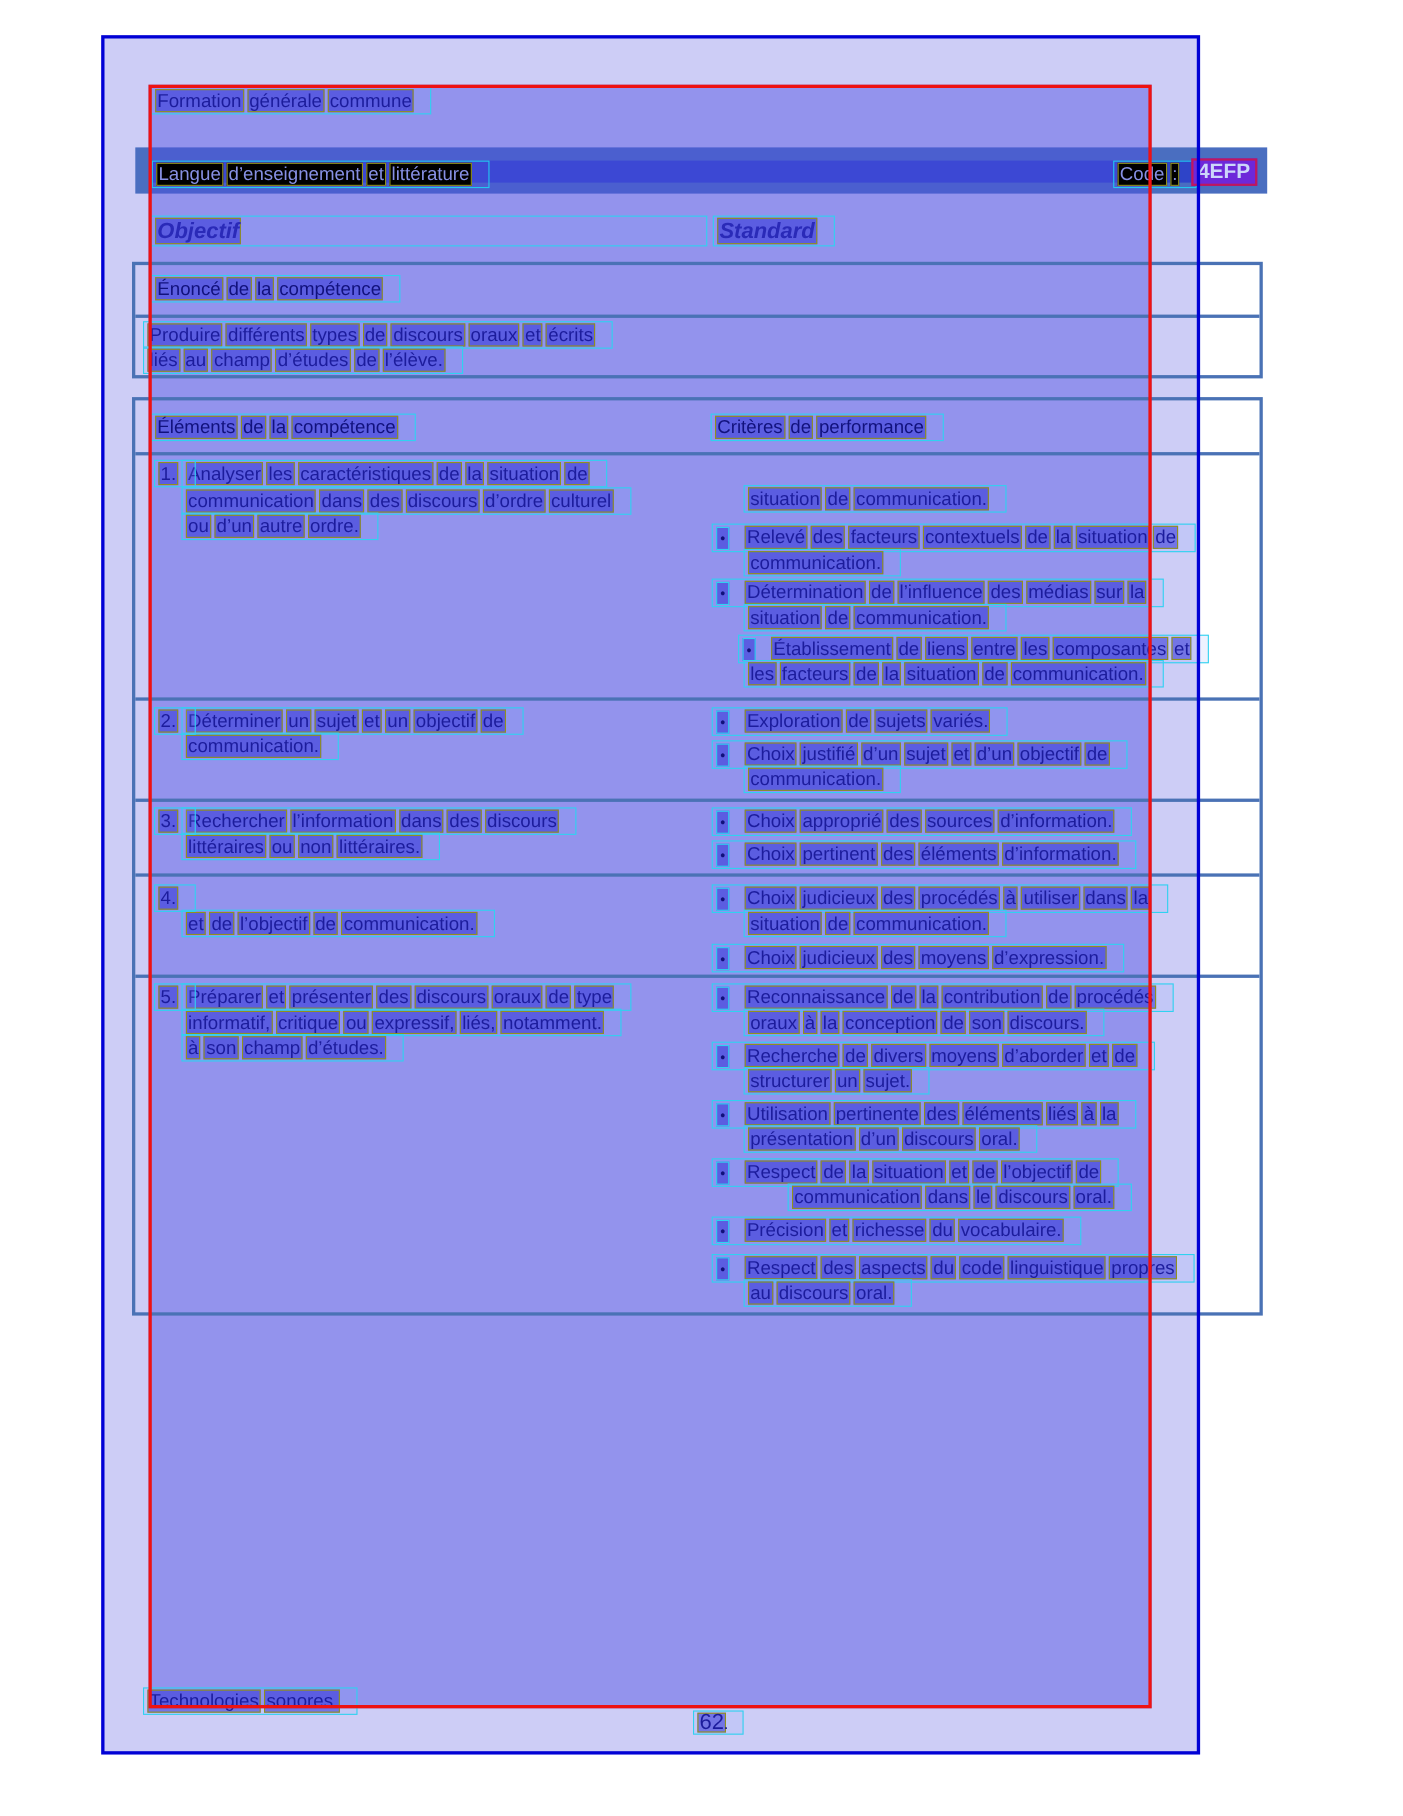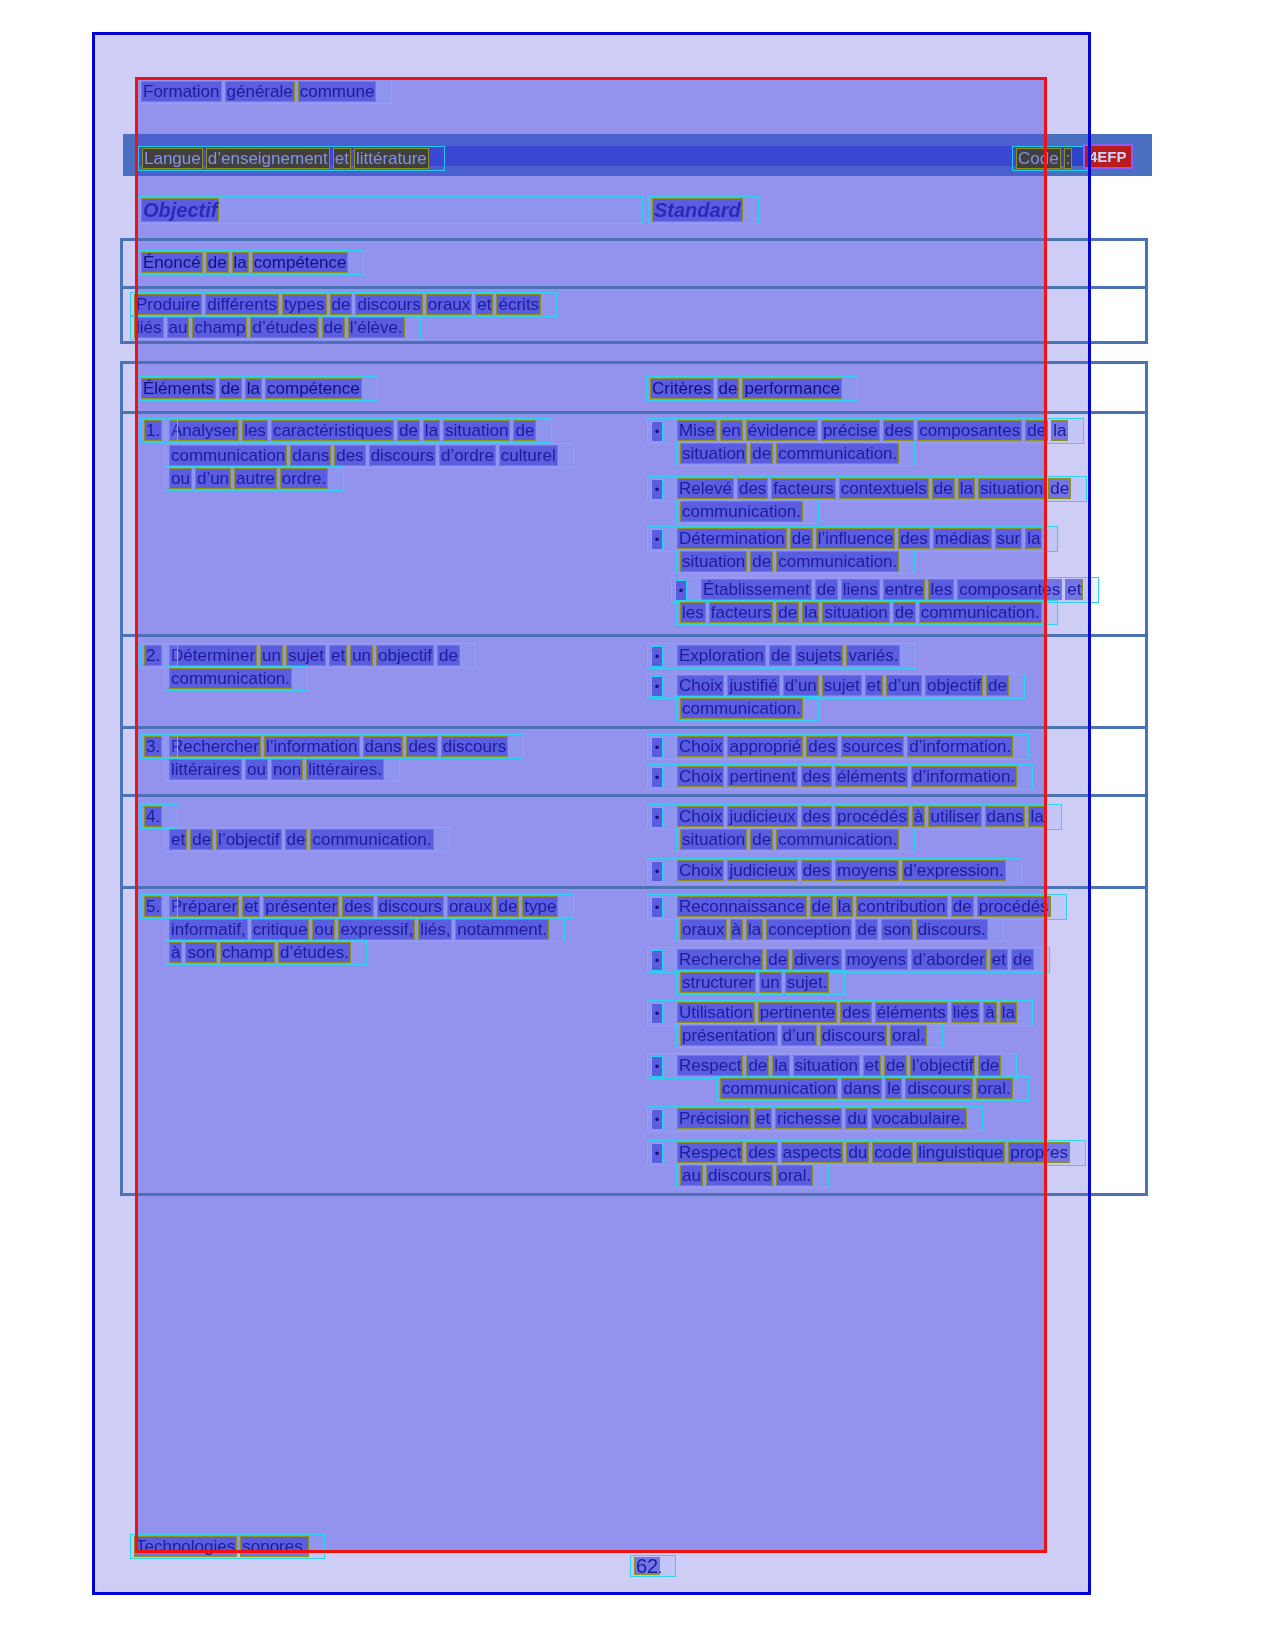--- a/index.html
+++ b/index.html
@@ -40,23 +40,23 @@
   .word:last-child{margin-right:12px;}
   .bu{display:inline-block;width:10px;text-align:center;
       background:rgba(42,42,212,0.52);border:1px solid #2fd2f0;
       color:#10107a;margin-right:14px;font-size:13px;vertical-align:middle;}
   .hdr{font-weight:normal;color:#11117c;}
   .hd{font-weight:bold;font-style:italic;font-size:20px;line-height:22px;color:#2a2ab8;}
   .num{z-index:21;}
 
   
   .bar-ln{border-color:#22c8f0;background:transparent;z-index:20;}
-  .bar-ln .word{background:#404040;border-color:#8f8f1f;color:#8790e4;}
-  .efp{position:absolute;z-index:22;background:#b91c1c;border:2px solid #8b5cf6;
-       color:#ccd6fa;font-size:15px;line-height:19px;padding:1px 4px;font-weight:bold;}
+  .bar-ln .word{background:#000000;border-color:#8f8f1f;color:#8790e4;}
+  .efp{position:absolute;z-index:22;background:#6d28d9;border:2px solid #be185d;
+       color:#ccd6fa;font-size:19px;line-height:19px;padding:1px 4px;font-weight:bold;}
 
   .plain-dot{position:absolute;z-index:20;font-size:15px;color:#11117c;}
 </style>
 </head>
 <body>
 
 <div class="stage">
 
   <div class="page"></div>
 
@@ -89,21 +89,20 @@
   <div class="ln wl" style="left:130px;top:292px"><span class="word">Produire</span><span class="word">différents</span><span class="word">types</span><span class="word">de</span><span class="word">discours</span><span class="word">oraux</span><span class="word">et</span><span class="word">écrits</span></div>
   <div class="ln wl" style="left:130px;top:315px"><span class="word">liés</span><span class="word">au</span><span class="word">champ</span><span class="word">d’études</span><span class="word">de</span><span class="word">l’élève.</span></div>
 
   <div class="ln wl hdr" style="left:137px;top:376px"><span class="word">Éléments</span><span class="word">de</span><span class="word">la</span><span class="word">compétence</span></div>
   <div class="ln wl hdr" style="left:646px;top:376px"><span class="word">Critères</span><span class="word">de</span><span class="word">performance</span></div>
 
   <div class="ln wl num" style="left:140px;top:418px"><span class="word">1.</span></div>
   <div class="ln wl" style="left:165px;top:418px"><span class="word">Analyser</span><span class="word">les</span><span class="word">caractéristiques</span><span class="word">de</span><span class="word">la</span><span class="word">situation</span><span class="word">de</span></div>
   <div class="ln wl" style="left:165px;top:443px"><span class="word">communication</span><span class="word">dans</span><span class="word">des</span><span class="word">discours</span><span class="word">d’ordre</span><span class="word">culturel</span></div>
   <div class="ln wl" style="left:165px;top:466px"><span class="word">ou</span><span class="word">d’un</span><span class="word">autre</span><span class="word">ordre.</span></div>
-  <div class="ln wl bl" style="left:647px;top:418px"><span class="bu">•</span><span class="word">Mise</span><span class="word">en</span><span class="word">évidence</span><span class="word">précise</span><span class="word">des</span><span class="word">composantes</span><span class="word">de</span><span class="word">la</span></div>
   <div class="ln wl" style="left:676px;top:441px"><span class="word">situation</span><span class="word">de</span><span class="word">communication.</span></div>
   <div class="ln wl bl" style="left:647px;top:476px"><span class="bu">•</span><span class="word">Relevé</span><span class="word">des</span><span class="word">facteurs</span><span class="word">contextuels</span><span class="word">de</span><span class="word">la</span><span class="word">situation</span><span class="word">de</span></div>
   <div class="ln wl" style="left:676px;top:499px"><span class="word">communication.</span></div>
   <div class="ln wl bl" style="left:647px;top:526px"><span class="bu">•</span><span class="word">Détermination</span><span class="word">de</span><span class="word">l’influence</span><span class="word">des</span><span class="word">médias</span><span class="word">sur</span><span class="word">la</span></div>
   <div class="ln wl" style="left:676px;top:549px"><span class="word">situation</span><span class="word">de</span><span class="word">communication.</span></div>
   <div class="ln wl bl" style="left:671px;top:577px"><span class="bu">•</span><span class="word">Établissement</span><span class="word">de</span><span class="word">liens</span><span class="word">entre</span><span class="word">les</span><span class="word">composantes</span><span class="word">et</span></div>
   <div class="ln wl" style="left:676px;top:600px"><span class="word">les</span><span class="word">facteurs</span><span class="word">de</span><span class="word">la</span><span class="word">situation</span><span class="word">de</span><span class="word">communication.</span></div>
 
   <div class="ln wl num" style="left:140px;top:643px"><span class="word">2.</span></div>
   <div class="ln wl" style="left:165px;top:643px"><span class="word">Déterminer</span><span class="word">un</span><span class="word">sujet</span><span class="word">et</span><span class="word">un</span><span class="word">objectif</span><span class="word">de</span></div>

